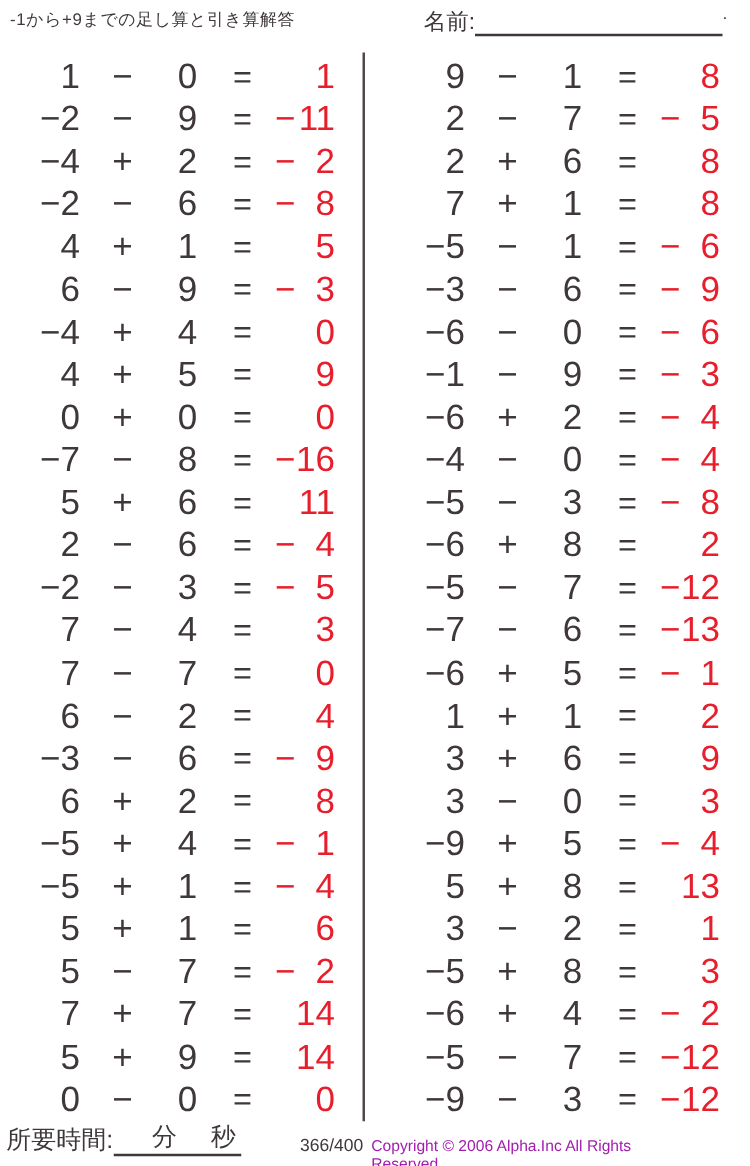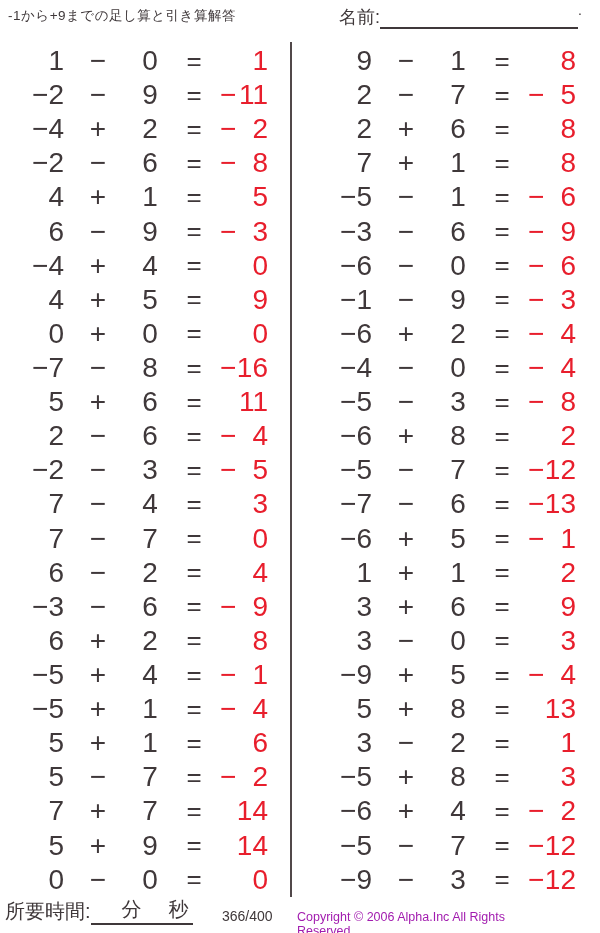--- a/index.html
+++ b/index.html
@@ -58,21 +58,21 @@
     position:absolute;left:5px;top:2px;
     display:flex;align-items:flex-end;
     font-size:20px;color:var(--ink);
   }
   .time-line{
     display:flex;align-items:flex-end;
     border-bottom:2px solid var(--ink);
     padding:0 4px;height:24px;
   }
   .time-blank{display:inline-block;width:27px;}
-  .score{position:absolute;left:222px;top:12px;font-size:14px;color:var(--ink);}
+  .score{position:absolute;left:240px;top:12px;font-size:14px;color:var(--ink);}
   .copyright{position:absolute;left:297px;top:14px;font-size:12.5px;color:#a21caf;}
 </style>
 </head>
 <body>
 
 <div class="page" style="--ink: #3f383a; --red: #e81e2c;">
 
   <div class="title">-1から+9までの足し算と引き算解答</div>
 
   <div class="name-block">

